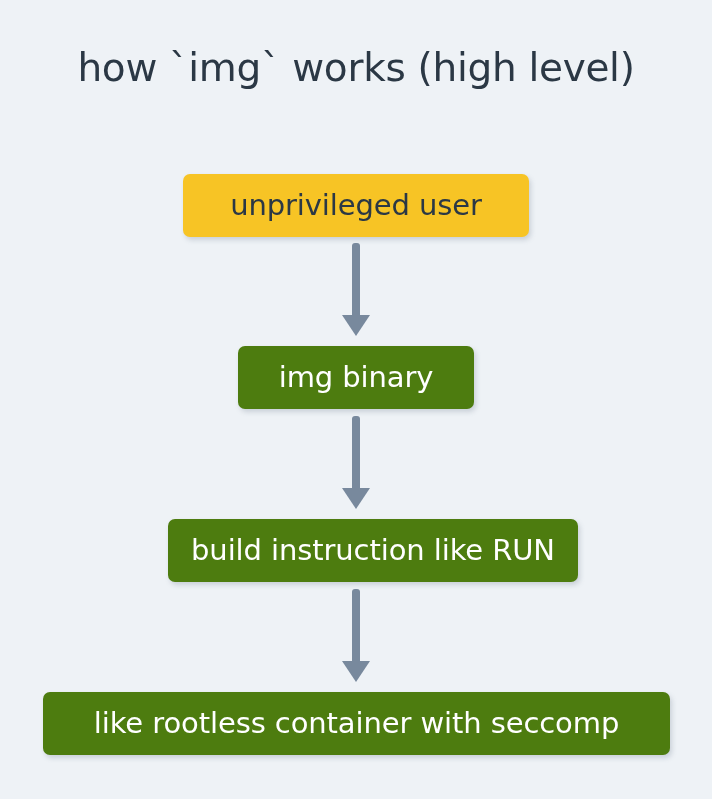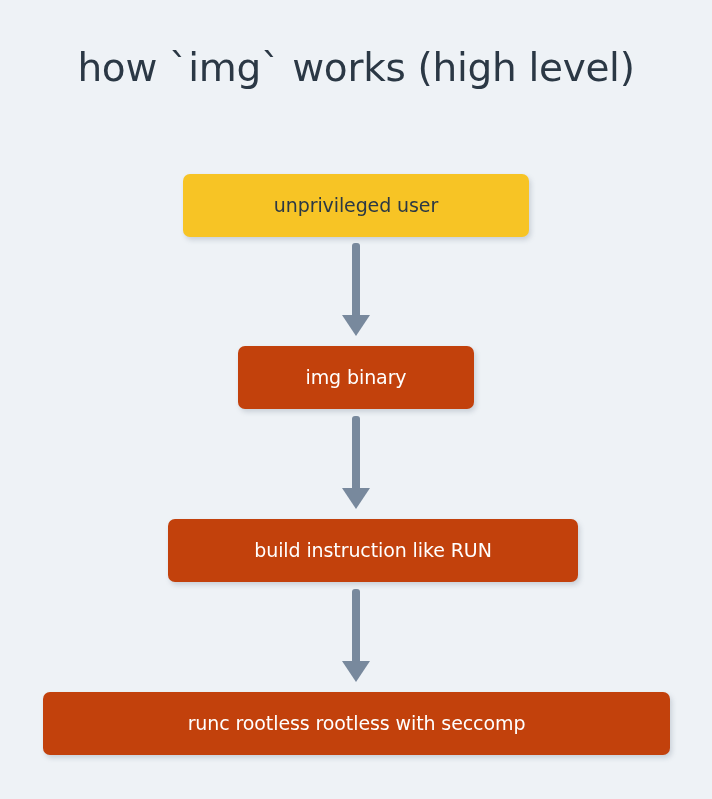--- a/index.html
+++ b/index.html
@@ -40,36 +40,36 @@
     box-sizing: border-box;
     border-radius: 7px;
     display: flex;
     align-items: center;
     justify-content: center;
     box-shadow: 2px 3px 5px rgba(120, 132, 148, 0.30);
     user-select: none;
   }
 
   .node-label {
-    font-size: 19px;
+    font-size: 29px;
     font-weight: 400;
     line-height: 1;
     white-space: nowrap;
     letter-spacing: -0.1px;
   }
 
   .node-yellow {
     background: #f7c425;
   }
   .node-yellow .node-label {
     color: #2b3845;
   }
 
   .node-blue {
-    background: #c2410c;
+    background: #4d7c0f;
   }
   .node-blue .node-label {
     color: #ffffff;
   }
 
   
   #node-unprivileged-user {
     left: 183px;  top: 174px;  width: 346px; height: 63px;
   }
   #node-img-binary {
@@ -127,16 +127,16 @@
   </div>
 
   <div class="arrow" style="left:330px; top:589px; width:52px; height:96px;">
     <svg width="52" height="96" viewBox="0 0 52 96" xmlns="http://www.w3.org/2000/svg">
       <rect x="22" y="0" width="8" height="76" rx="3" fill="#78899d"></rect>
       <polygon points="12,72 40,72 26,93" fill="#78899d"></polygon>
     </svg>
   </div>
 
   <div class="node node-blue" id="node-runc-container">
-    <span class="node-label">runc rootless rootless with seccomp</span>
+    <span class="node-label">like rootless container with seccomp</span>
   </div>
 
 </div>
 
 </body></html>

